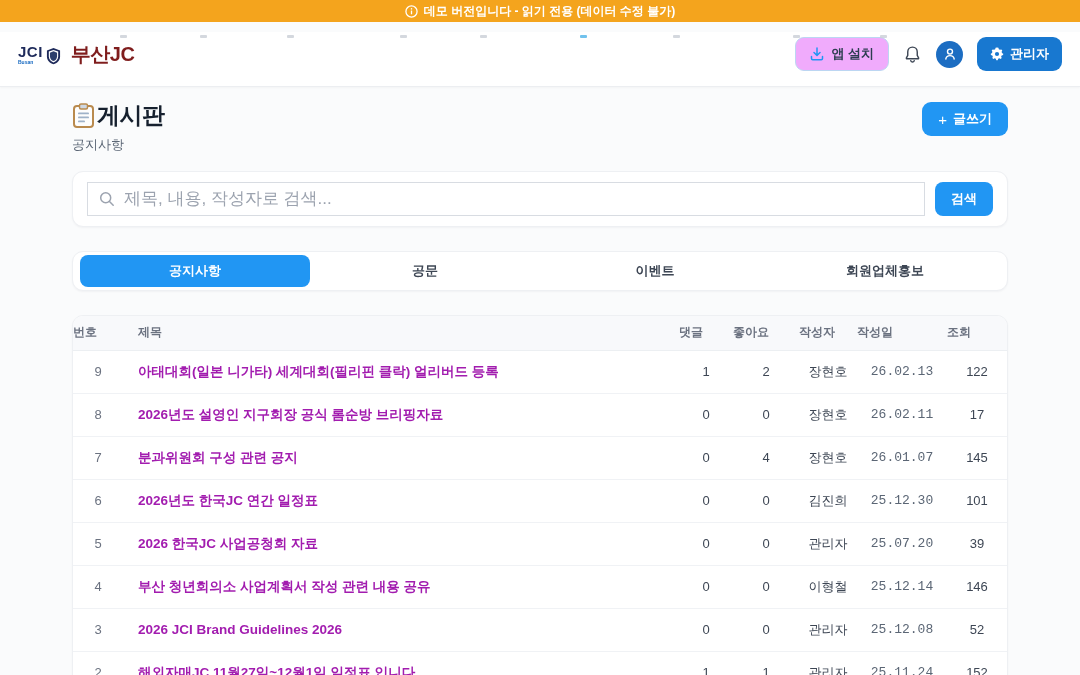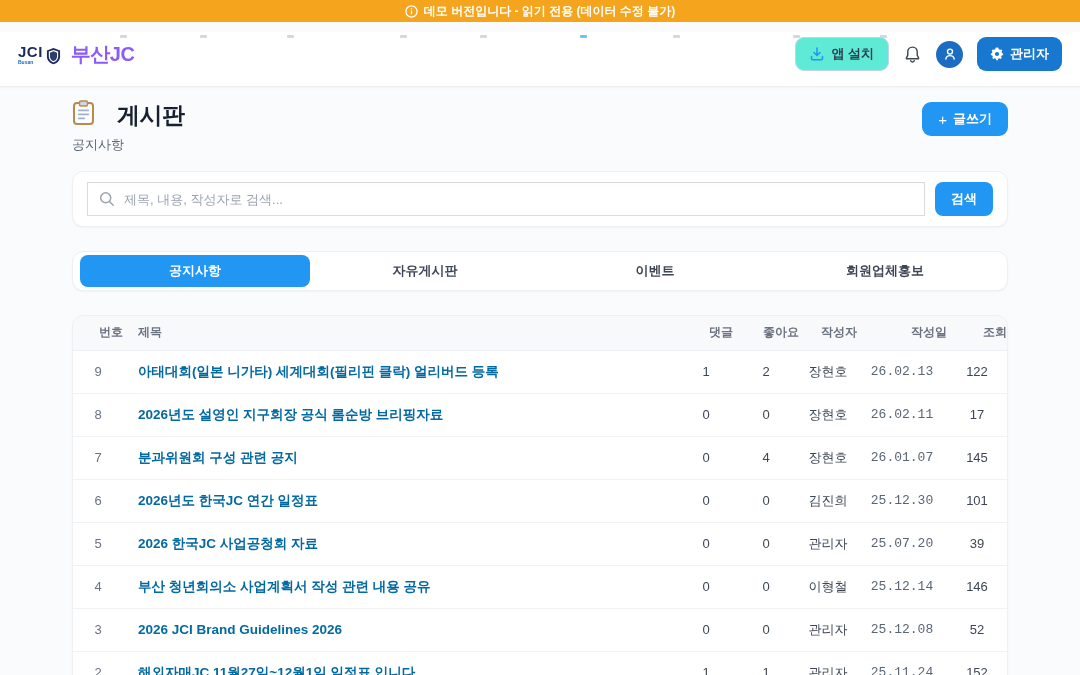--- a/index.html
+++ b/index.html
@@ -14,60 +14,60 @@
   .header-block { background:#fff; height:55px; border-bottom:1px solid #eceef1; position:relative; box-shadow:0 1px 2px rgba(0,0,0,0.03); }
   .nav-remnants { position:absolute; top:3px; left:0; right:0; height:4px; }
   .nav-remnants i { position:absolute; top:0; height:3px; width:7px; background:#c9ced6; border-radius:1px; opacity:.8; }
   .nav-remnants i.blue { background:#4eb3e8; }
   .header-inner { display:flex; align-items:center; justify-content:space-between; height:44px; margin-top:10px; padding:0 18px; }
   .logo-group { display:flex; align-items:center; gap:10px; cursor:pointer; }
   .jci-mark { display:flex; align-items:flex-end; gap:3px; }
   .jci-txt { display:flex; flex-direction:column; line-height:1; }
   .jci-txt .jci { font-size:15px; font-weight:800; color:#1e2a5a; letter-spacing:.5px; }
   .jci-txt .busan { font-size:5px; font-weight:700; color:#1669c1; margin-top:1px; }
-  .org-name { font-size:20px; font-weight:800; color:#8b5cf6; letter-spacing:-0.5px; }
+  .org-name { font-size:20px; font-weight:800; color:#7f1d1d; letter-spacing:-0.5px; }
   .header-right { display:flex; align-items:center; gap:14px; }
-  .install-btn { display:flex; align-items:center; gap:7px; border:1px solid #bcd6f2; background:#5eead4; color:#2c3e50; font-weight:700; font-size:13px; padding:7px 14px; border-radius:9px; cursor:pointer; }
+  .install-btn { display:flex; align-items:center; gap:7px; border:1px solid #bcd6f2; background:#f0abfc; color:#2c3e50; font-weight:700; font-size:13px; padding:7px 14px; border-radius:9px; cursor:pointer; }
   .bell-btn { background:none; border:none; cursor:pointer; display:flex; }
   .avatar { width:27px; height:27px; border-radius:50%; background:#1c6dc2; display:flex; align-items:center; justify-content:center; cursor:pointer; }
   .admin-btn { display:flex; align-items:center; gap:6px; background:#1878d0; color:#fff; border:none; font-size:13px; font-weight:700; padding:8px 13px; border-radius:9px; cursor:pointer; }
 
   
   .main { width:936px; margin:0 auto; padding-top:13px; }
   .page-head { display:flex; align-items:flex-start; justify-content:space-between; }
-  .title-row { display:flex; gap:22px; }
+  .title-row { display:flex; align-items:center; gap:2px; }
   .page-title { font-size:23px; font-weight:800; color:#16202e; letter-spacing:-0.5px; }
   .page-subtitle { font-size:13px; color:#5b6675; margin-top:5px; }
   .write-btn { display:flex; align-items:center; gap:6px; background:#2196F3; color:#fff; border:none; font-size:13px; font-weight:700; padding:8px 16px; border-radius:9px; cursor:pointer; margin-top:2px; }
   .write-btn .plus { font-size:15px; font-weight:400; line-height:1; }
 
   .card { background:#fff; border:1px solid #eef0f3; border-radius:11px; box-shadow:0 1px 2px rgba(16,24,40,.04); }
 
   
   .search-card { margin-top:17px; padding:10px 14px; display:flex; gap:10px; align-items:center; }
   .search-box { flex:1; position:relative; }
-  .search-box input { width:100%; height:34px; border:1px solid #d8dce2; border-radius:0; padding:0 12px 0 36px; font-size:13px; color:#374151; outline:none; font-family:inherit; }
+  .search-box input { width:100%; height:34px; border:1px solid #d8dce2; border-radius:0; padding:0 12px 0 36px; font-size:17px; color:#374151; outline:none; font-family:inherit; }
   .search-box input::placeholder { color:#9ca3af; }
   .search-box svg { position:absolute; left:12px; top:9px; }
   .search-btn { height:34px; padding:0 16px; background:#2196F3; color:#fff; border:none; border-radius:8px; font-size:13px; font-weight:700; cursor:pointer; }
 
   
   .tabs-card { margin-top:24px; padding:4px 7px; display:flex; height:40px; align-items:center; }
   .tab { flex:1; height:32px; display:flex; align-items:center; justify-content:center; font-size:13px; font-weight:700; color:#3d4654; border-radius:8px; cursor:pointer; }
   .tab.active { background:#2196F3; color:#fff; }
 
   
   .table-card { margin-top:24px; overflow:hidden; }
   table { width:100%; border-collapse:collapse; table-layout:fixed; }
   col.c-no{width:50px} col.c-cm{width:54px} col.c-lk{width:66px} col.c-au{width:58px} col.c-dt{width:90px} col.c-vw{width:60px}
-  thead th { background:#f8f9fb; color:#6b7280; font-size:12px; font-weight:700; height:34px; text-align:right; border-bottom:1px solid #eceff2; }
+  thead th { background:#f8f9fb; color:#6b7280; font-size:12px; font-weight:700; height:34px; text-align:left; border-bottom:1px solid #eceff2; }
   thead th.t-title { text-align:left; padding-left:15px; }
   tbody td { height:43px; font-size:13px; text-align:center; border-bottom:1px solid #f0f2f5; background:#fff; }
   td.no { color:#6b7280; }
-  td.title { text-align:left; padding-left:15px; font-weight:700; color:#0369a1; font-size:13.5px; white-space:nowrap; overflow:hidden; text-overflow:ellipsis; cursor:pointer; }
+  td.title { text-align:left; padding-left:15px; font-weight:700; color:#a21caf; font-size:13.5px; white-space:nowrap; overflow:hidden; text-overflow:ellipsis; cursor:pointer; }
   td.num, td.author, td.views { color:#3d4654; }
   td.date { color:#5b6675;font-family:Liberation Mono, monospace; }
 </style>
 </head>
 <body>
 
 <div class="banner">
   <svg width="13" height="13" viewBox="0 0 14 14">
       <circle cx="7" cy="7" r="6" fill="none" stroke="#fff" stroke-width="1.4"></circle>
       <rect x="6.3" y="6" width="1.4" height="4" fill="#fff"></rect>
@@ -162,21 +162,21 @@
           <circle cx="6.7" cy="6.7" r="5" fill="none" stroke="#9ca3af" stroke-width="1.5"></circle>
           <path d="M10.5 10.5 L14.2 14.2" stroke="#9ca3af" stroke-width="1.5" stroke-linecap="round"></path>
         </svg>
       <input type="text" value="" placeholder="제목, 내용, 작성자로 검색..." style="">
     </div>
     <button class="search-btn">검색</button>
   </div>
 
   <div class="card tabs-card">
       <div class="tab active">공지사항</div>
-      <div class="tab">자유게시판</div>
+      <div class="tab">공문</div>
       <div class="tab">이벤트</div>
       <div class="tab">회원업체홍보</div>
     </div>
 
   <div class="card table-card">
     <table>
       <colgroup>
           <col class="c-no">
           <col class="c-ti">
           <col class="c-cm">

